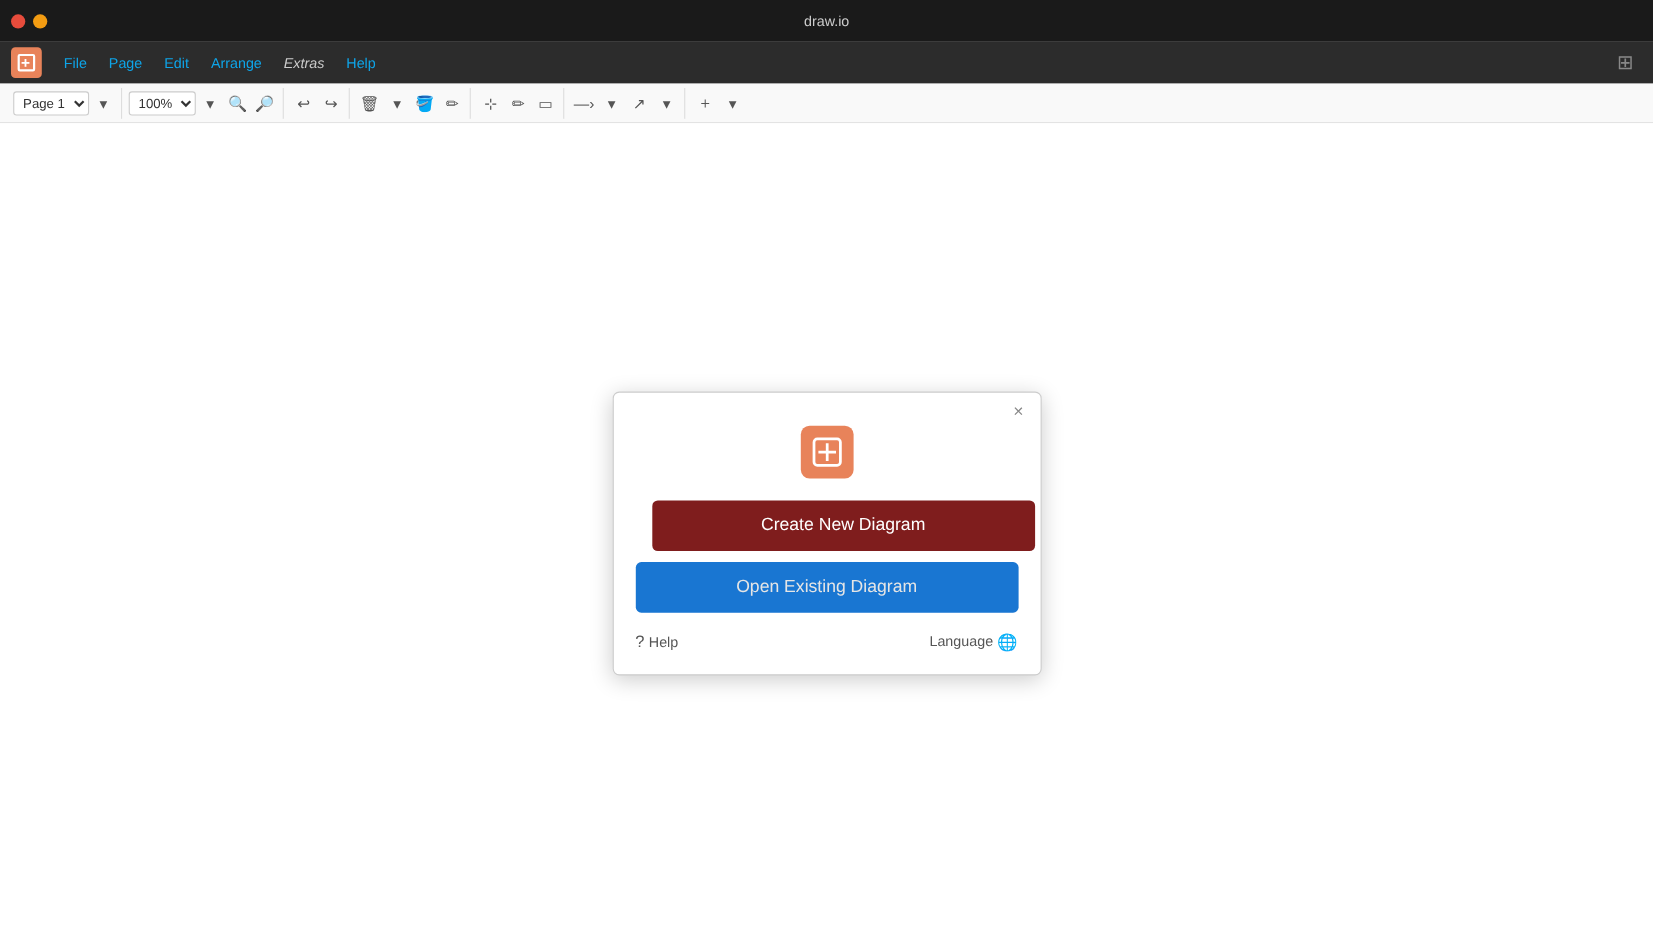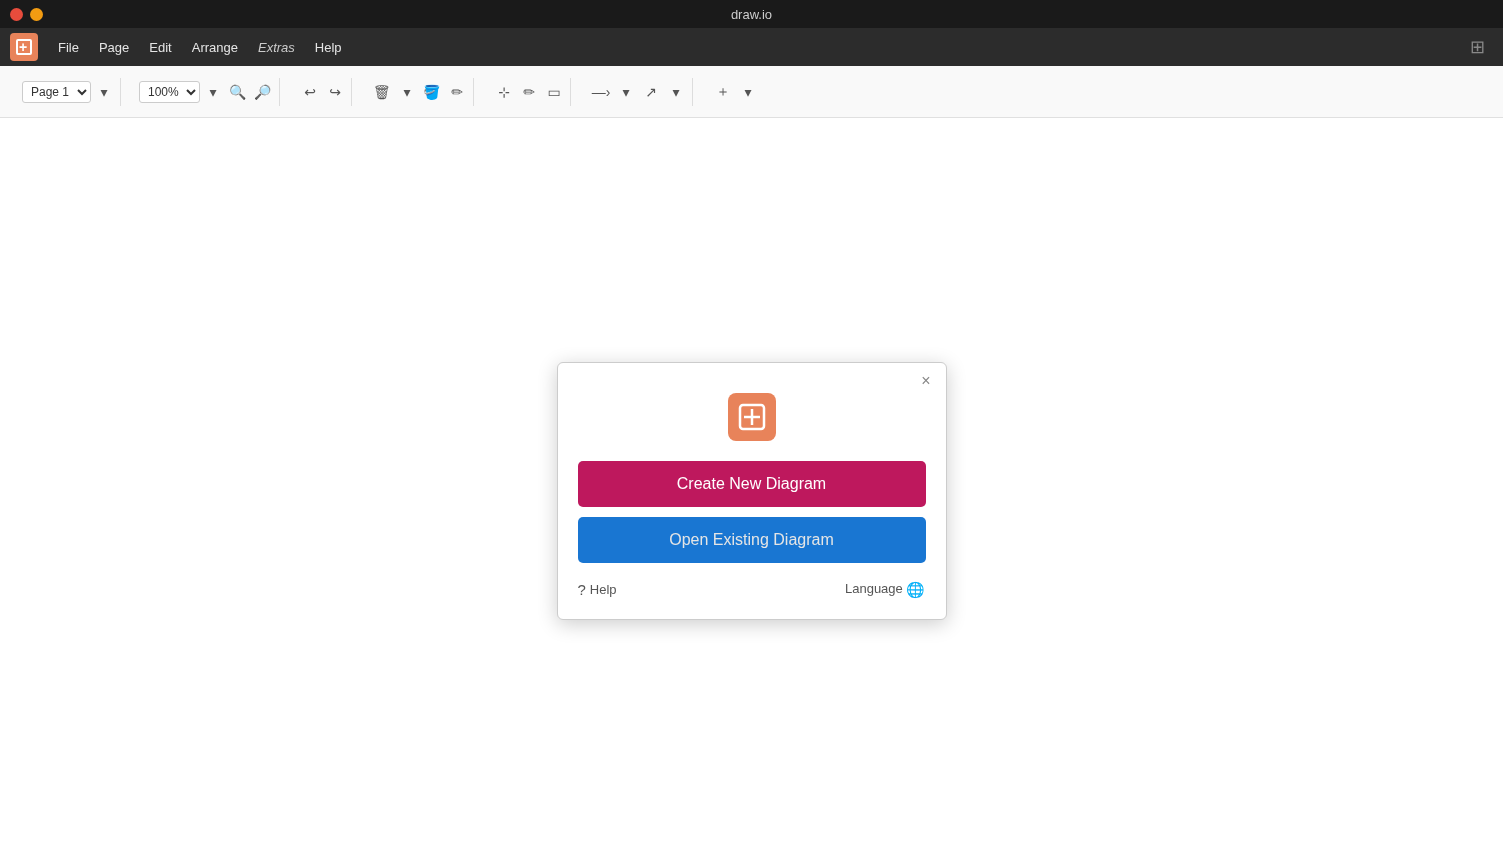--- a/index.html
+++ b/index.html
@@ -8,21 +8,21 @@
       font-family: -apple-system, BlinkMacSystemFont, 'Helvetica Neue', Arial, sans-serif;
       background: #f5f5f5;
       width: 1503px;
       height: 847px;
       overflow: hidden;
     }
 
     
     .title-bar {
       background: #1a1a1a;
-      height: 28px;
+      height: 38px;
       display: flex;
       align-items: center;
       justify-content: center;
       position: relative;
     }
 
     .title-bar-title {
       color: #cccccc;
       font-size: 13px;
       font-weight: 500;
@@ -85,41 +85,41 @@
       left: 1px;
     }
 
     .menu-bar {
       display: flex;
       gap: 4px;
       align-items: center;
     }
 
     .menu-item {
-      color: #e5e5e5;
+      color: #0ea5e9;
       font-size: 13px;
       padding: 4px 8px;
       border-radius: 3px;
       cursor: pointer;
     }
 
     .menu-item.active {
       color: #cccccc;
       font-style: italic;
     }
 
     
     .toolbar {
       background: #f9f9f9;
-      height: 52px;
+      height: 36px;
       border-bottom: 1px solid #e0e0e0;
       display: flex;
       align-items: center;
-      padding: 0 18px;
-      gap: 14px;
+      padding: 0 8px;
+      gap: 2px;
     }
 
     .toolbar-group {
       display: flex;
       align-items: center;
       gap: 1px;
       padding: 0 4px;
       border-right: 1px solid #ddd;
       height: 28px;
     }
@@ -225,22 +225,23 @@
       border: none;
       border-radius: 5px;
       font-size: 16px;
       font-weight: 500;
       cursor: pointer;
       margin-bottom: 10px;
       text-align: center;
     }
 
     .modal-btn-primary {
-      background: #be185d;
+      background: #7f1d1d;
       color: white;
+      margin-left: 15px;
     }
 
     .modal-btn-secondary {
       background: #1976d2;
       color: #e5e5e5;
       margin-bottom: 4px;
     }
 
     .modal-footer {
       display: flex;

